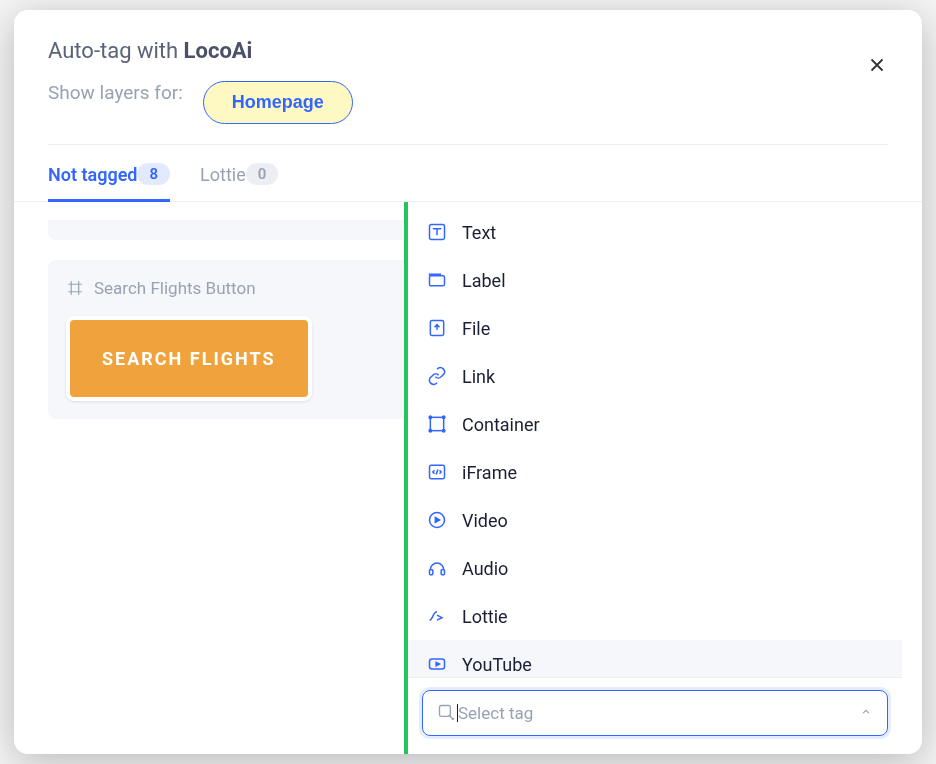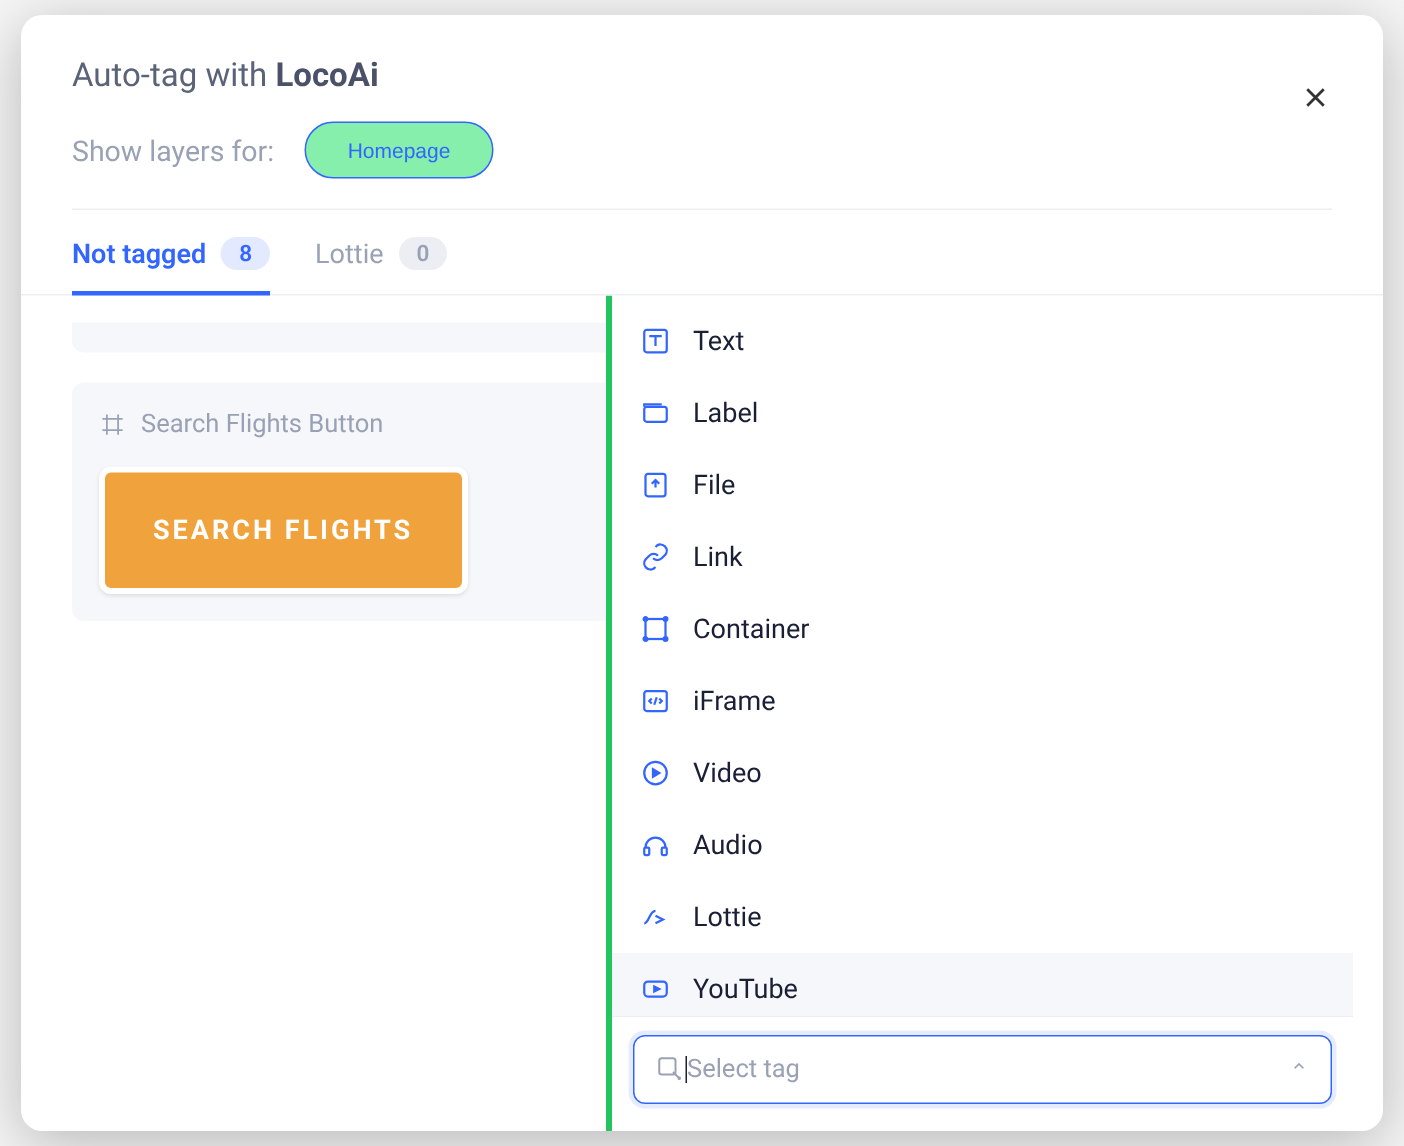--- a/index.html
+++ b/index.html
@@ -41,52 +41,51 @@
     display: flex;
     align-items: center;
     justify-content: center;
     cursor: pointer;
     color: #333;
     font-size: 24px;
   }
   .subheader {
     padding: 18px 34px 20px 34px;
     display: flex;
-    align-items: center;
+    align-items: flex-start;
     gap: 20px;
   }
   .subheader-label {
     font-size: 19px;
     color: #99a2b5;
   }
   .pill-select {
     border: 1.5px solid #3366ff;
     color: #3366ff;
     padding: 10px 28px;
     border-radius: 999px;
-    font-size: 14px;
-    font-weight: 400;
-    background: #86efac;
+    font-size: 18px;
+    font-weight: 700;
+    background: #fef9c3;
     cursor: pointer;
   }
   .divider {
     height: 1px;
     background: #eceef3;
     margin: 0 34px;
   }
   .tabs {
     display: flex;
     gap: 30px;
     padding: 18px 34px 0 34px;
     border-bottom: 1px solid #eceef3;
   }
   .tab {
     display: flex;
     align-items: center;
-    gap: 10px;
     padding-bottom: 16px;
     cursor: pointer;
     font-size: 18px;
     color: #99a2b5;
     position: relative;
   }
   .tab.active { color: #3366ff; font-weight: 600; }
   .tab.active::after {
     content: "";
     position: absolute;

